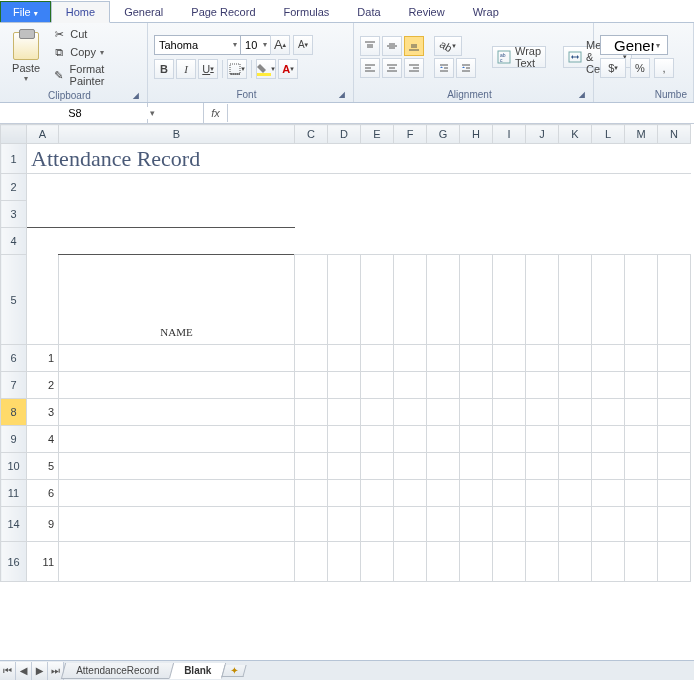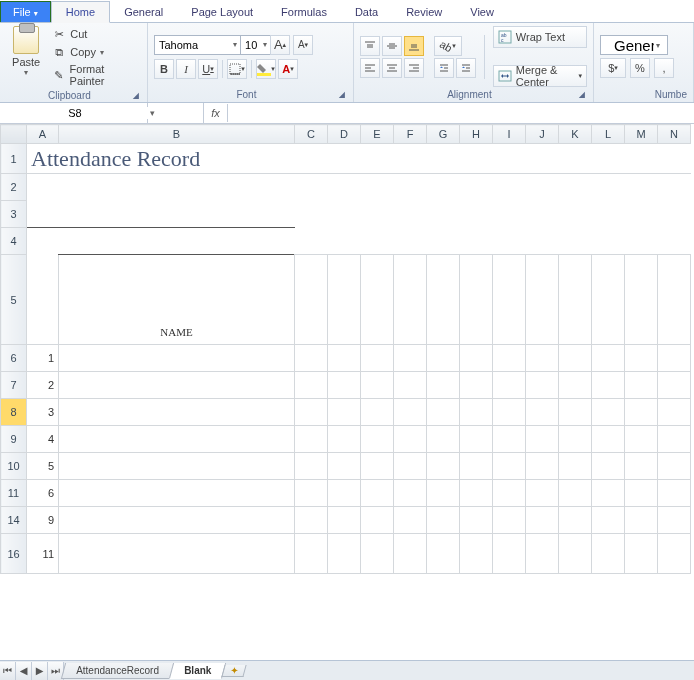--- a/index.html
+++ b/index.html
@@ -10,42 +10,42 @@
 .file-tab { background: #3b82f6; color: #fff; font-size: 11px; padding: 4px 12px; border: 1px solid #267020; border-bottom: none; cursor: pointer; }
 .tab { padding: 4px 14px; font-size: 11px; color: #3b3b6d; cursor: pointer; }
 .tab.active { background: #f5f6f7; border: 1px solid #b6c4d6; border-bottom: 1px solid #f5f6f7; margin-bottom: -1px; color: #3b4ba0; }
 
 
 .ribbon { display: flex; background: linear-gradient(#f7f9fb,#e8eef4); height: 80px; border-bottom: 1px solid #b6c4d6; }
 .group { border-right: 1px solid #cfd8e3; padding: 3px 6px 0 6px; display: flex; flex-direction: column; justify-content: space-between; }
 .group-label { text-align: center; font-size: 10px; color: #5a6b8c; padding: 2px 0; }
 .group-body { display: flex; gap: 4px; flex: 1; }
 
-.paste-col { display: flex; flex-direction: column; align-items: center; width: 42px; cursor: pointer; }
+.paste-col { display: flex; flex-direction: column; align-items: center; justify-content: center; width: 42px; cursor: pointer; }
 .paste-icon { width: 26px; height: 28px; background: linear-gradient(#fff,#f5e8b8); border: 1px solid #c9b56b; border-radius: 2px; position: relative; }
 .paste-icon::before { content:""; position:absolute; top:-4px; left:5px; width:14px;height:8px; background:#c0c0c0; border:1px solid #888; border-radius:2px;}
 .paste-label { font-size: 11px; margin-top: 2px; }
 
 .clip-col { display: flex; flex-direction: column; gap: 2px; justify-content: center; }
 .clip-item { display: flex; align-items: center; gap: 4px; font-size: 11px; cursor: pointer; padding: 1px 2px; }
 .mini-icon { width: 14px; height: 14px; display: inline-flex; align-items: center; justify-content: center; }
 
 .font-top { display: flex; gap: 3px; align-items: center; }
 .font-select { height: 20px; border: 1px solid #abb7c7; background: #fff; font-size: 11px; padding: 0 4px; }
 .font-name { width: 90px; }
 .font-size { width: 32px; }
 .sq-btn { width: 20px; height: 20px; border: 1px solid #cdd6e1; background: linear-gradient(#fff,#eef2f6); display: inline-flex; align-items: center; justify-content: center; cursor: pointer; font-size: 11px; }
 .font-bottom { display: flex; gap: 2px; margin-top: 4px; align-items: center; }
 
 .align-grid { display: grid; grid-template-columns: repeat(3,20px); grid-template-rows: repeat(2,20px); gap: 2px; }
 .align-grid .sq-btn.sel { background: #ffe08a; border-color: #e6b73e; }
 .indent-col { display: flex; flex-direction: column; gap: 2px; margin-left: 6px; }
 .indent-row { display: flex; gap: 2px; }
 
-.wrap-col { display: flex; flex-direction: column; gap: 17px; justify-content: center; }
+.wrap-col { display: flex; flex-direction: row; gap: 17px; justify-content: center; }
 .wrap-btn { display: flex; align-items: center; gap: 4px; height: 22px; padding: 0 4px; border: 1px solid #cdd6e1; background: linear-gradient(#fff,#eef2f6); cursor: pointer; font-size: 11px; }
 
 .num-col { display: flex; flex-direction: column; gap: 3px; }
 .num-select { width: 68px; height: 20px; border: 1px solid #abb7c7; background: #fff; font-size: 15px; padding: 0 13px; }
 .num-row { display: flex; gap: 4px; }
 
 .corner-arrow { font-size: 8px; color: #5a6b8c; text-align: right; padding-right: 2px; cursor:pointer;}
 
 
 .formula-row { display: flex; height: 21px; border-bottom: 1px solid #c3ccd9; align-items: stretch; }
@@ -82,25 +82,25 @@
 
 svg { display:block; }
 </style>
 </head>
 <body>
 
 <div class="tabs-bar">
   <div class="file-tab"><span>File</span> <span style="font-size:8px">▾</span></div>
   <div class="tab active">Home</div>
   <div class="tab">General</div>
-  <div class="tab">Page Layout</div>
+  <div class="tab">Page Record</div>
   <div class="tab">Formulas</div>
   <div class="tab">Data</div>
   <div class="tab">Review</div>
-  <div class="tab">View</div>
+  <div class="tab">Wrap</div>
 </div>
 
 <div class="ribbon">
 
   <div class="group" style="width:148px">
     <div class="group-body">
       <div class="paste-col">
         <div class="paste-icon"></div>
         <div class="paste-label">Paste</div>
         <div style="font-size:8px;color:#666">▾</div>
@@ -500,21 +500,21 @@
           <td class=""></td>
           <td class=""></td>
           <td class=""></td>
           <td class=""></td>
           <td class=""></td>
           <td class=""></td>
           <td class=""></td>
           <td class=""></td>
           <td class=""></td>
         </tr>
-        <tr style="height:27px">
+        <tr style="height:35px">
           <th class="rowhdr">14</th>
           <td class="">9</td>
           <td class=""></td>
           <td class=""></td>
           <td class=""></td>
           <td class=""></td>
           <td class=""></td>
           <td class=""></td>
           <td class=""></td>
           <td class=""></td>

